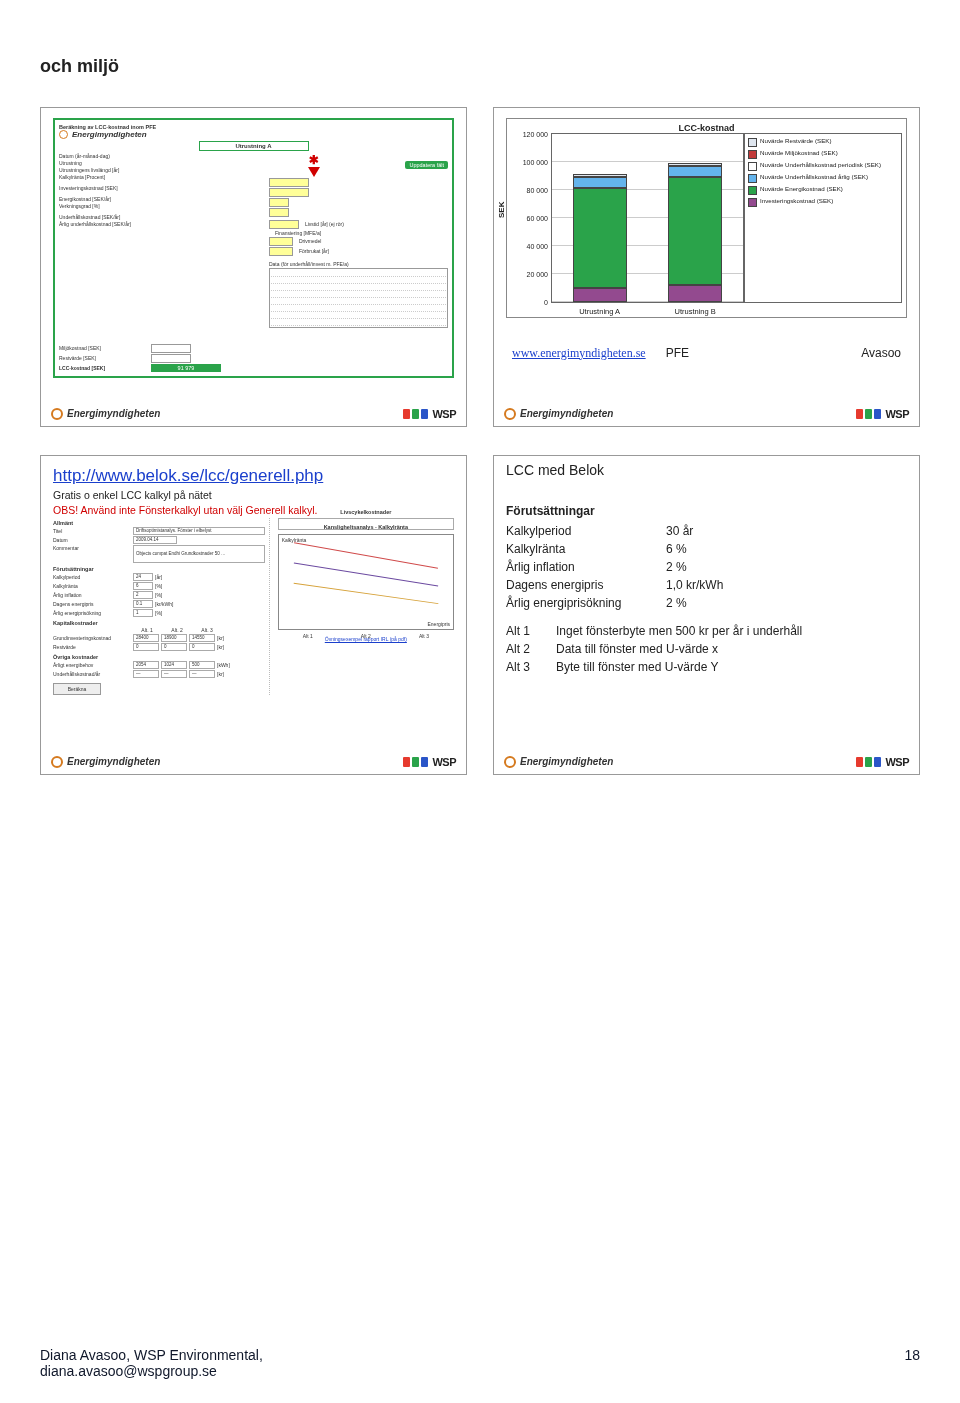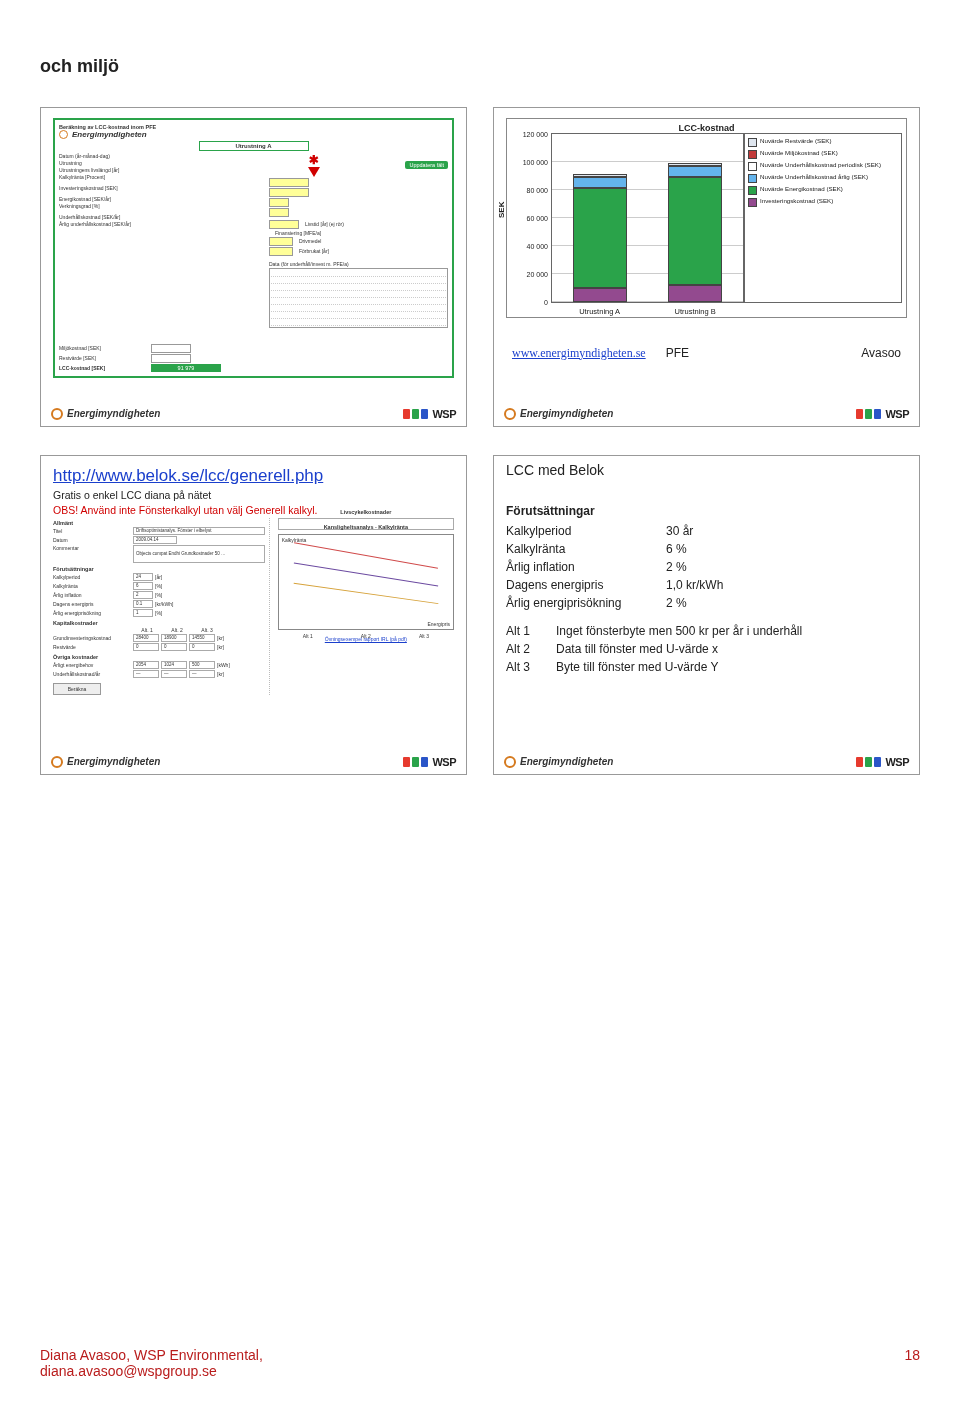--- a/index.html
+++ b/index.html
@@ -83,21 +83,21 @@
   .bl-btn { border:1px solid #999; background:#eee; width:48px; height:12px; display:flex; align-items:center; justify-content:center; font-size:5px; }
   .bl-underlink { color:#1a3fcc; text-decoration:underline; font-size:5px; text-align:center; margin-top:2px; }
 
   
   .s4 { font-size: 12px; padding-top: 6px; }
   .s4-title { font-size: 14px; margin-bottom: 26px; }
   .s4-sub { font-weight: bold; margin-bottom: 6px; }
   .s4-table { display:grid; grid-template-columns: 160px 90px; row-gap:4px; font-size:12px; margin-bottom: 14px; }
   .s4-alt { display:grid; grid-template-columns: 50px auto; row-gap:4px; font-size:12px; }
 
-  .page-footer { position:absolute; bottom: 24px; left: 40px; right: 40px; display:flex; justify-content:space-between; font-size:14px; color:#b91c1c; }
+  .page-footer { position:absolute; bottom: 24px; left: 40px; right: 40px; display:flex; justify-content:space-between; font-size:14px; color:#0f172a; }
 </style>
 </head>
 <body>
 
 <h2 class="page-title">
   <br>
   <span>och miljö</span>
 </h2>
 
 <div class="grid">
@@ -312,21 +312,21 @@
           <div class="wsp-box wsp-r"></div>
           <div class="wsp-box wsp-g"></div>
           <div class="wsp-box wsp-b"></div>
           <span class="wsp-txt">WSP</span>
         </div>
     </div>
   </div>
 
   <div class="slide">
     <div class="s3-head"><a>http://www.belok.se/lcc/generell.php</a></div>
-    <div class="s3-sub">Gratis o enkel LCC diana på nätet</div>
+    <div class="s3-sub">Gratis o enkel LCC kalkyl på nätet</div>
     <div class="s3-obs">OBS! Använd inte Fönsterkalkyl utan välj Generell kalkyl.</div>
 
     <div class="belok-shell">
       <div class="belok-left">
         <div class="bl-sec-title">Allmänt</div>
         <div class="bl-row">
             <div class="bl-lbl">Titel</div>
             <div class="bl-field">Driftsoptimistanalys. Fönster i elbelyst</div>
           </div>
         <div class="bl-row">

